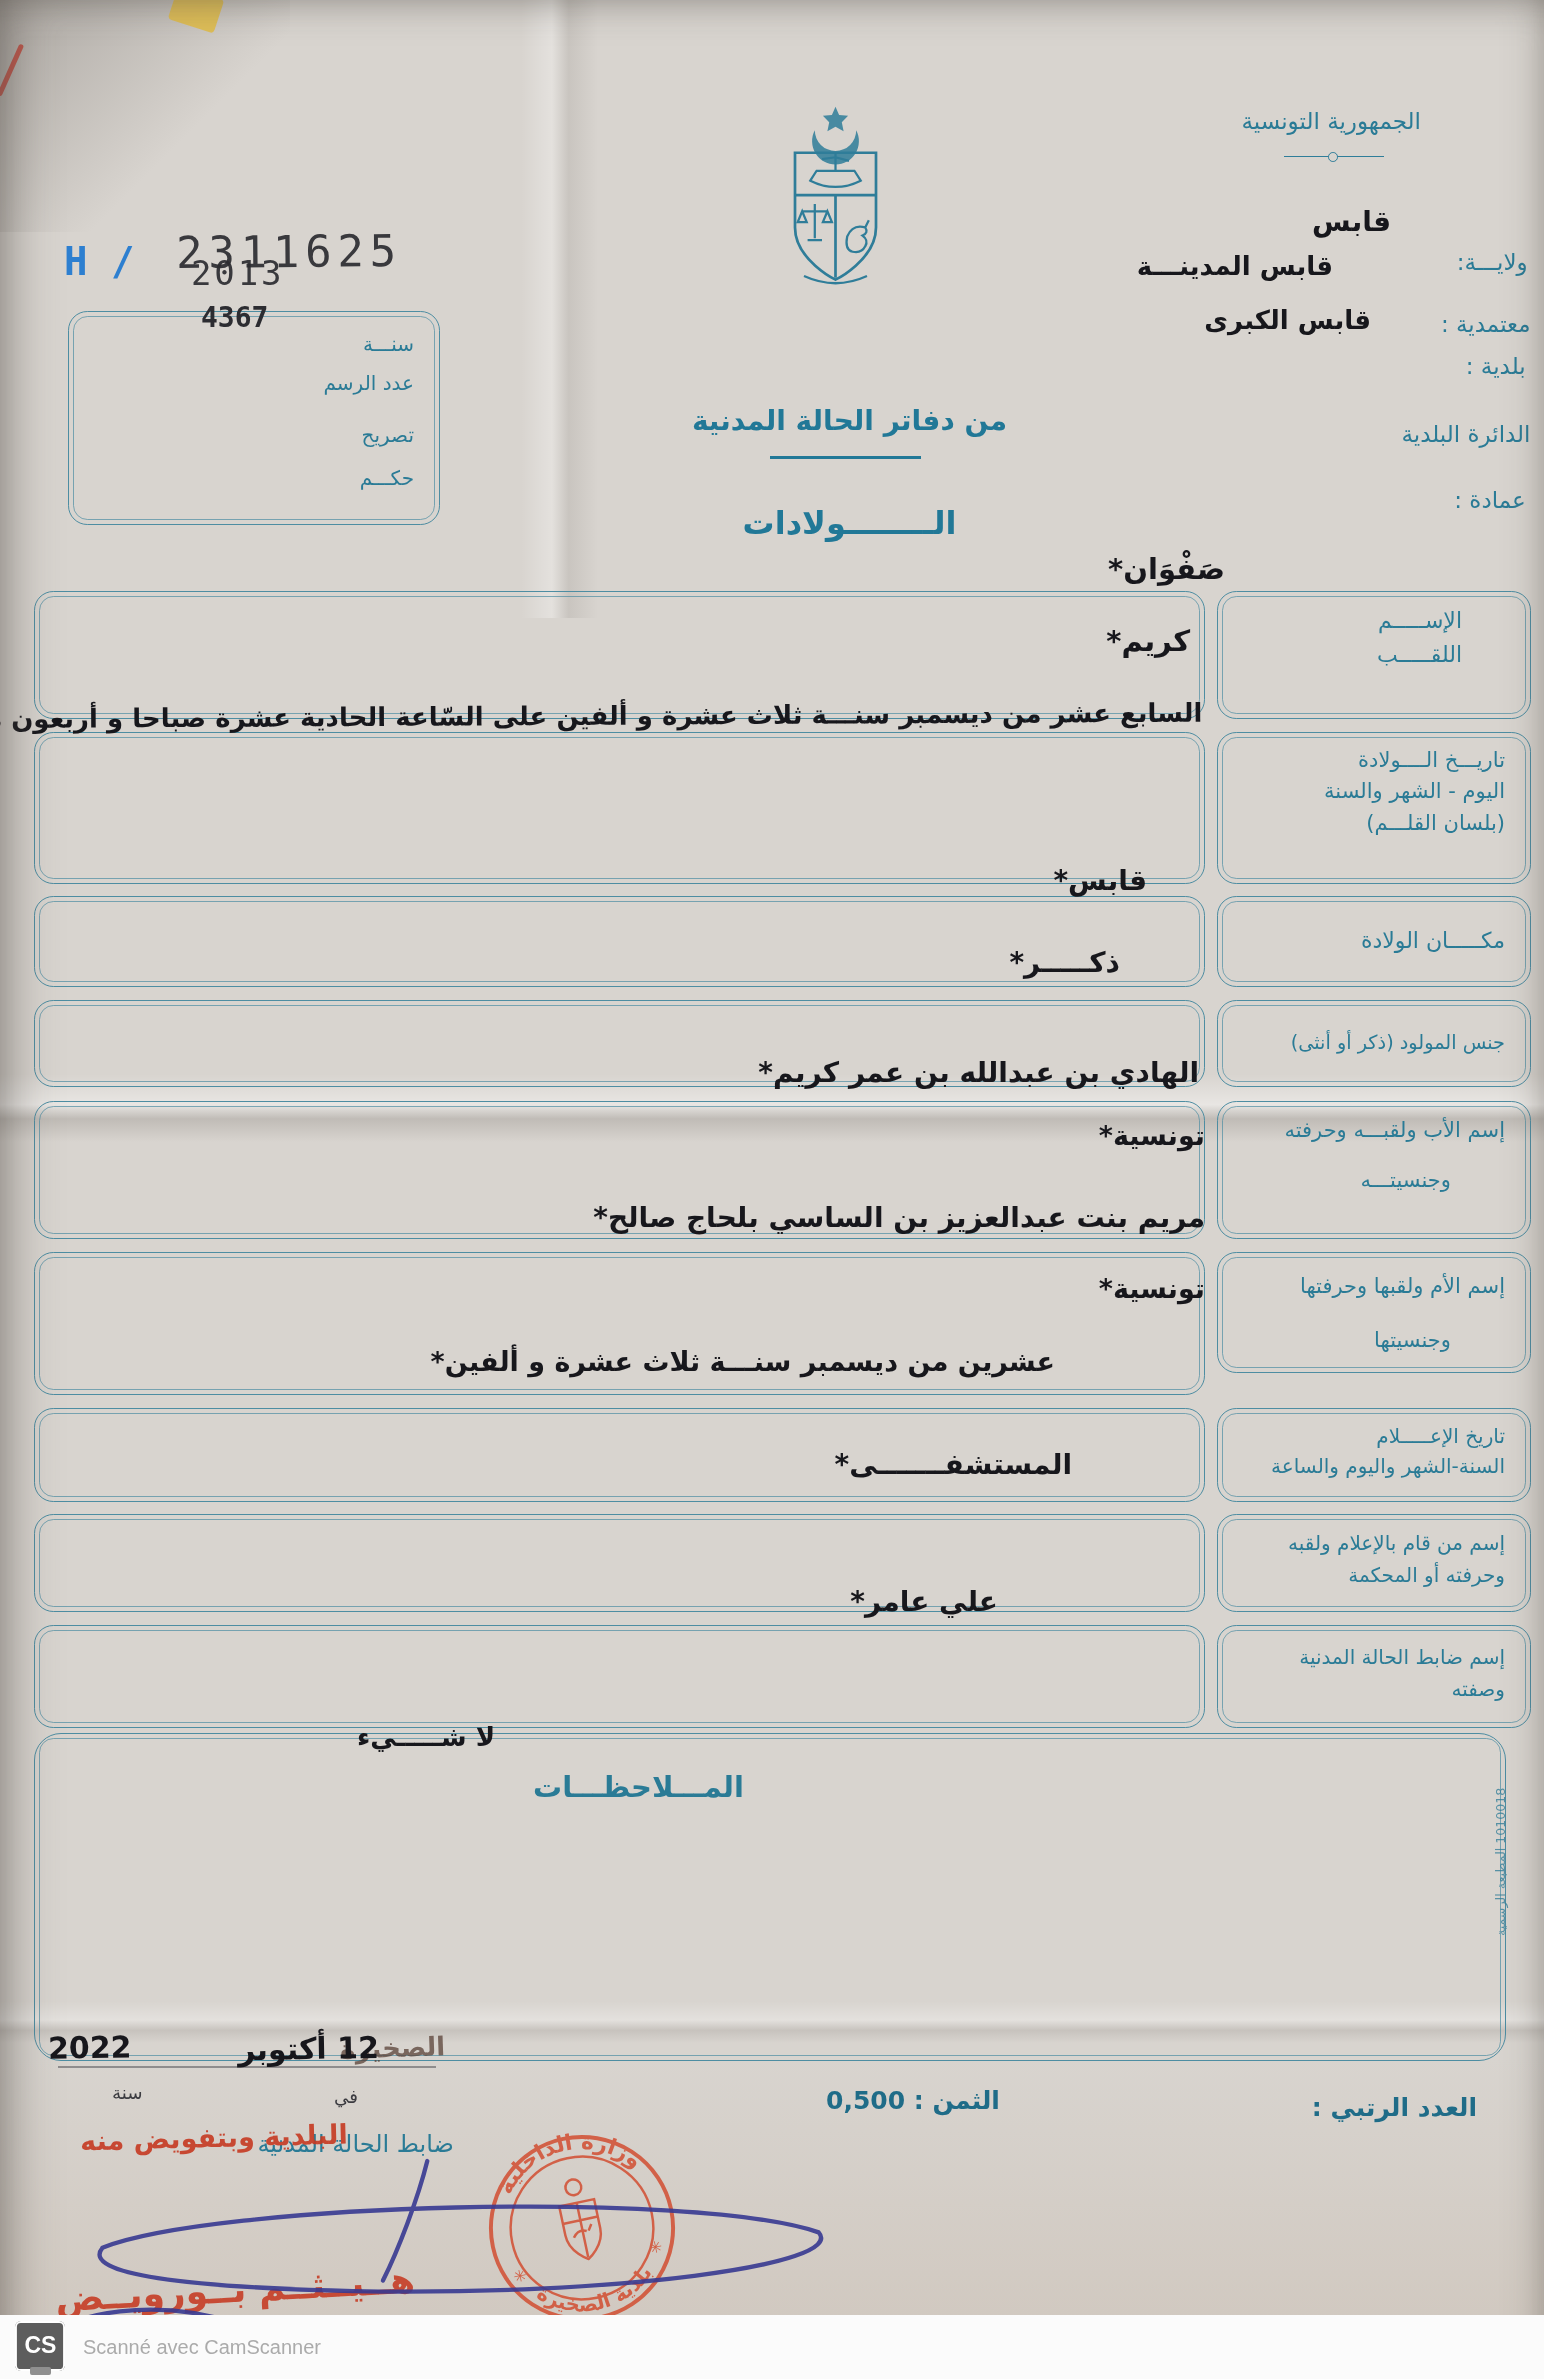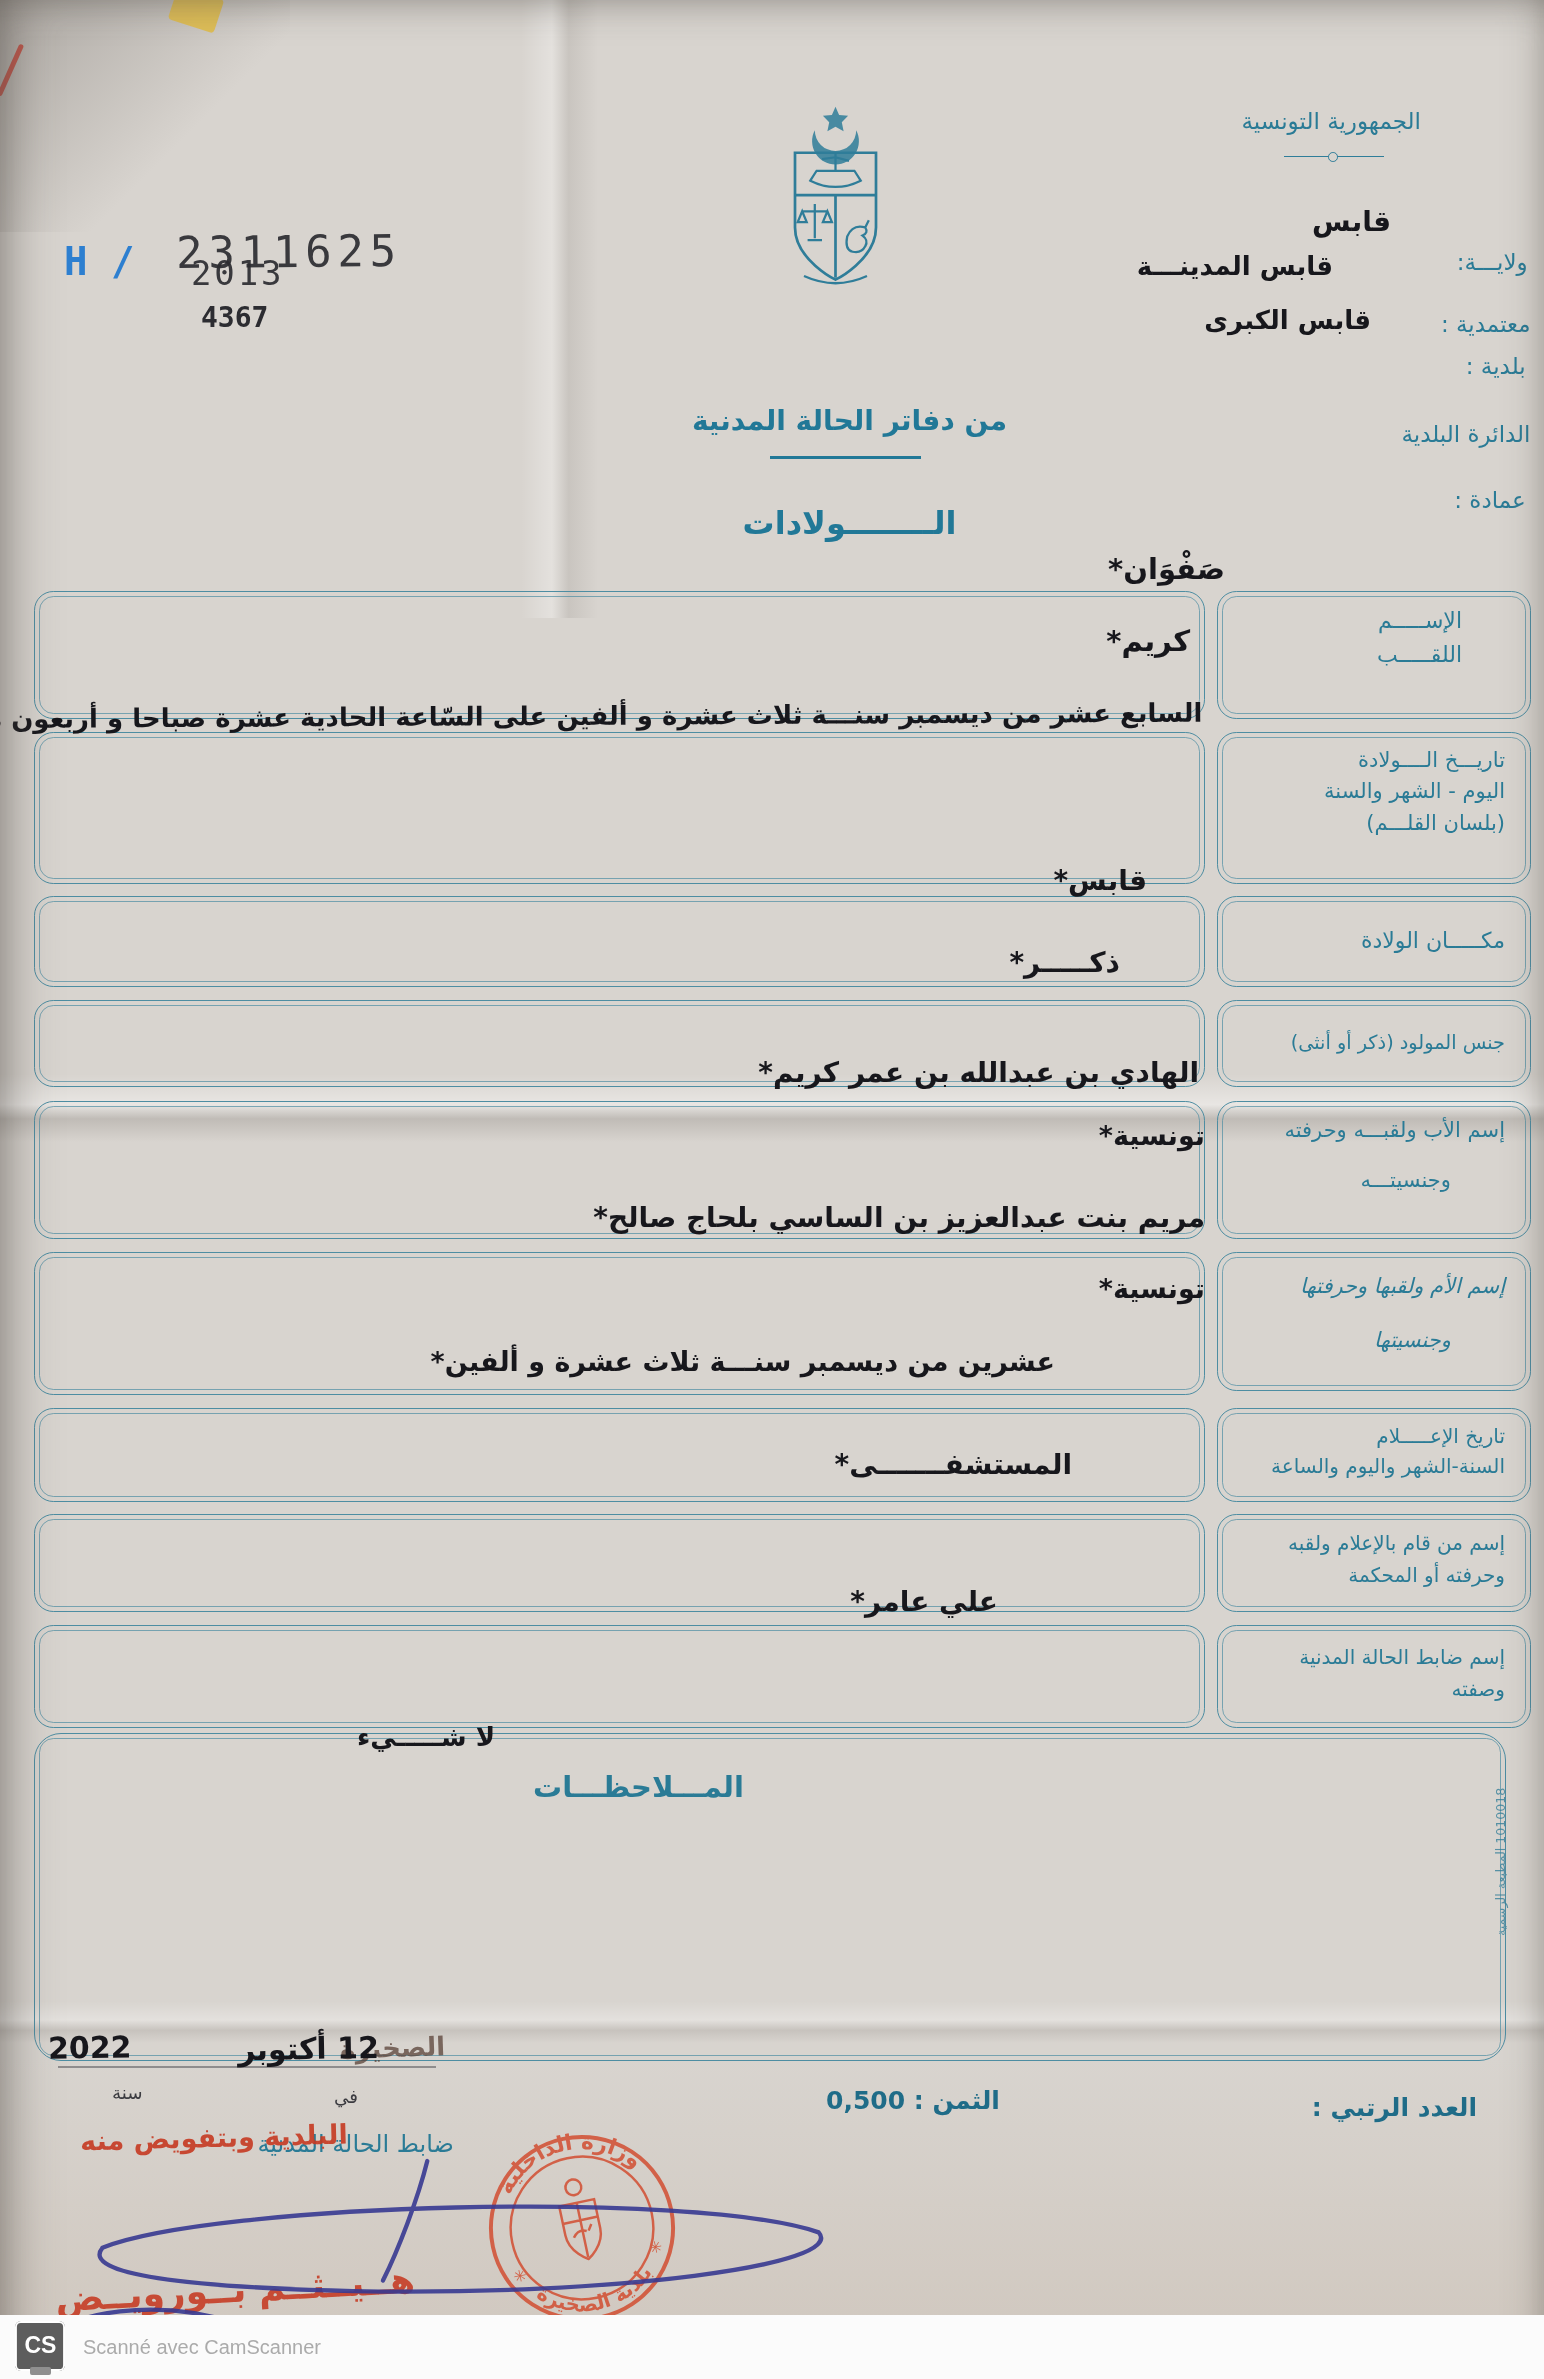--- a/index.html
+++ b/index.html
@@ -97,20 +97,28 @@
   <div class="hdr-value" style="right:174px;top:305px;">قابس الكبرى</div>
   <div class="hdr-label" style="right:19.3px;top:353px;">بلدية :</div>
   <div class="hdr-label" style="right:14.5px;top:421px;">الدائرة البلدية</div>
   <div class="hdr-label" style="right:19.3px;top:487px;">عمادة :</div>
 
   <div class="stamp-num" style="left:64px;top:239px;font-size:39px;color:#2d7fd0;font-weight:bold;">H /</div>
   <div class="stamp-num" style="left:191px;top:253px;font-size:34px;letter-spacing:2.9px;opacity:.92;">2013</div>
   <div class="stamp-num" style="left:176px;top:226px;font-size:44px;letter-spacing:5.8px;opacity:.92;transform:rotate(-.5deg);">2311625</div>
   <div class="stamp-num" style="left:201px;top:301px;font-size:28px;font-weight:bold;">4367</div>
 
+  <div class="box" style="left:68px;top:311px;width:372px;height:214px;">
+    <div class="lbl" style="font-size:20px;padding-top:17.4px;">
+      <span>سنـــة</span><br>
+      <span style="display:block;margin-top:7.7px;">عدد الرسم</span>
+      <span style="display:block;margin-top:21px;">تصريح</span>
+      <span style="display:block;margin-top:11.6px;">حكـــم</span>
+    </div>
+  </div>
 
   <div class="title-line" style="top:404px;font-size:28px;">من دفاتر الحالة المدنية</div>
   <div class="underline"></div>
   <div class="title-line" style="top:504px;font-size:32px;">الــــــــولادات</div>
 
   <div class="box value-box" style="top:591px;height:128px;"></div>
   <div class="box value-box" style="top:732px;height:152px;"></div>
   <div class="box value-box" style="top:896px;height:91px;"></div>
   <div class="box value-box" style="top:1000px;height:87px;"></div>
   <div class="box value-box" style="top:1101px;height:138px;"></div>
@@ -141,21 +149,21 @@
     <div class="lbl" style="font-size:19.3px;padding-top:27px;">
       <span>جنس المولود (ذكر أو أنثى)</span>
     </div>
   </div>
   <div class="box label-box" style="top:1101px;height:138px;">
     <div class="lbl" style="font-size:21px;">
       <span>إسم الأب ولقبـــه وحرفته</span>
       <span class="l2" style="margin-top:17.4px;">وجنسيتـــه</span>
     </div>
   </div>
-  <div class="box label-box" style="top:1252px;height:139px;font-style:italic;">
+  <div class="box label-box" style="top:1252px;height:121px;">
     <div class="lbl" style="font-size:21px;padding-top:17.4px;">
       <span>إسم الأم ولقبها وحرفتها</span>
       <span class="l2" style="margin-top:21px;">وجنسيتها</span>
     </div>
   </div>
   <div class="box label-box" style="top:1408px;height:94px;">
     <div class="lbl" style="font-size:20px;line-height:1.5;">
       <span>تاريخ الإعـــــلام</span><br>
       <span>السنة-الشهر واليوم والساعة</span>
     </div>

